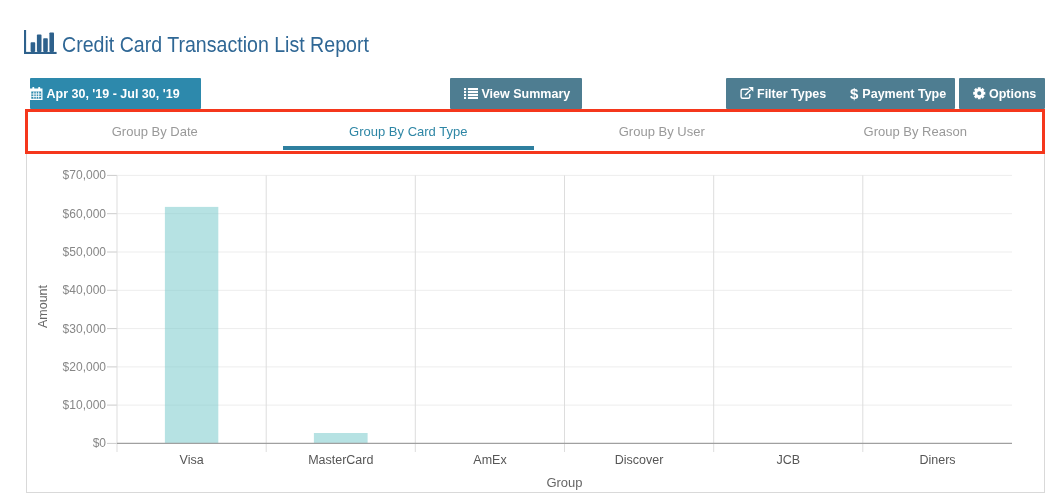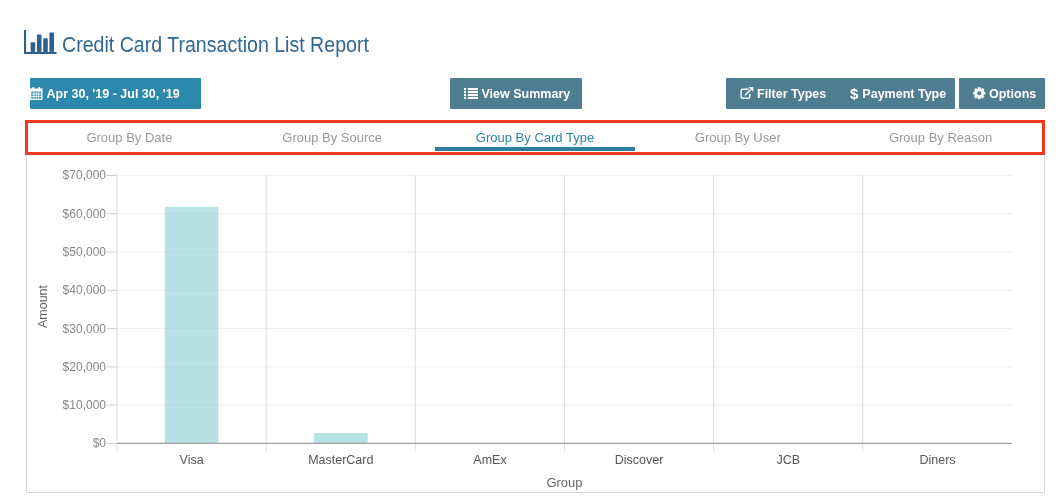--- a/index.html
+++ b/index.html
@@ -12,21 +12,21 @@
   #title { position:absolute; left:62px; top:32px; font-size:22px; line-height:25.3px; color:#2f6795; transform:scaleX(0.89); transform-origin:left top; white-space:nowrap; }
 
   
   .btn { position:absolute; top:78px; height:31px; border-radius:1px; color:#fff;
          font-size:12.5px; font-weight:bold; display:flex; align-items:center; justify-content:flex-start; }
   #btn-date { left:30px; width:171px; background:#2d89ac; }
   .btn-slate { background:#4e7d91;padding-left:14px; }
   .btn .ic { margin-right:3.5px; display:flex; align-items:center; }
 
   
-  #tabs { position:absolute; left:25px; top:120px; width:1020px; height:35px;
+  #tabs { position:absolute; left:25px; top:109px; width:1020px; height:45px;
           border:3px solid #f5371c; display:flex; }
   .tab { flex:1; position:relative; display:flex; align-items:center; justify-content:center;
          font-size:13px; color:#999; }
   .tab.active { color:#2e86a5; }
   .tab.active::after { content:""; position:absolute; left:1px; right:1px; bottom:1px;
          height:4px; background:#2e7f9f; }
 
   
   #chartbox { position:absolute; left:26px; top:120px; width:1019px; height:373px;
               border:1px solid #d9d9d9; border-top:none; }
@@ -103,21 +103,20 @@
         <path d="M5.02 1.51 L4.69 0.20 L7.81 0.20 L7.48 1.51 A4.90 4.90 0 0 1 8.74 2.03 L8.74 2.03 L9.42 0.86 L11.64 3.08 L10.47 3.76 A4.90 4.90 0 0 1 10.99 5.02 L10.99 5.02 L12.30 4.69 L12.30 7.81 L10.99 7.48 A4.90 4.90 0 0 1 10.47 8.74 L10.47 8.74 L11.64 9.42 L9.42 11.64 L8.74 10.47 A4.90 4.90 0 0 1 7.48 10.99 L7.48 10.99 L7.81 12.30 L4.69 12.30 L5.02 10.99 A4.90 4.90 0 0 1 3.76 10.47 L3.76 10.47 L3.08 11.64 L0.86 9.42 L2.03 8.74 A4.90 4.90 0 0 1 1.51 7.48 L1.51 7.48 L0.20 7.81 L0.20 4.69 L1.51 5.02 A4.90 4.90 0 0 1 2.03 3.76 L2.03 3.76 L0.86 3.08 L3.08 0.86 L3.76 2.03 A4.90 4.90 0 0 1 5.02 1.51 Z M6.25 4.20 A2.05 2.05 0 1 0 6.25 8.30 A2.05 2.05 0 1 0 6.25 4.20 Z" fill-rule="evenodd"></path>
       </svg>
     </span>
     Options
   </div>
 
   <div id="chartbox"></div>
 
   <div id="tabs">
     <div class="tab">Group By Date</div>
-    <div class="tab">Group By Source</div>
     <div class="tab active">Group By Card Type</div>
     <div class="tab">Group By User</div>
     <div class="tab">Group By Reason</div>
   </div>
 
   <svg id="chartsvg" width="1060" height="500" viewBox="0 0 1060 500">
 
     <g stroke="#ededed" stroke-width="1">
       <line x1="117" y1="175.4" x2="1012" y2="175.4"></line>
       <line x1="117" y1="213.7" x2="1012" y2="213.7"></line>

